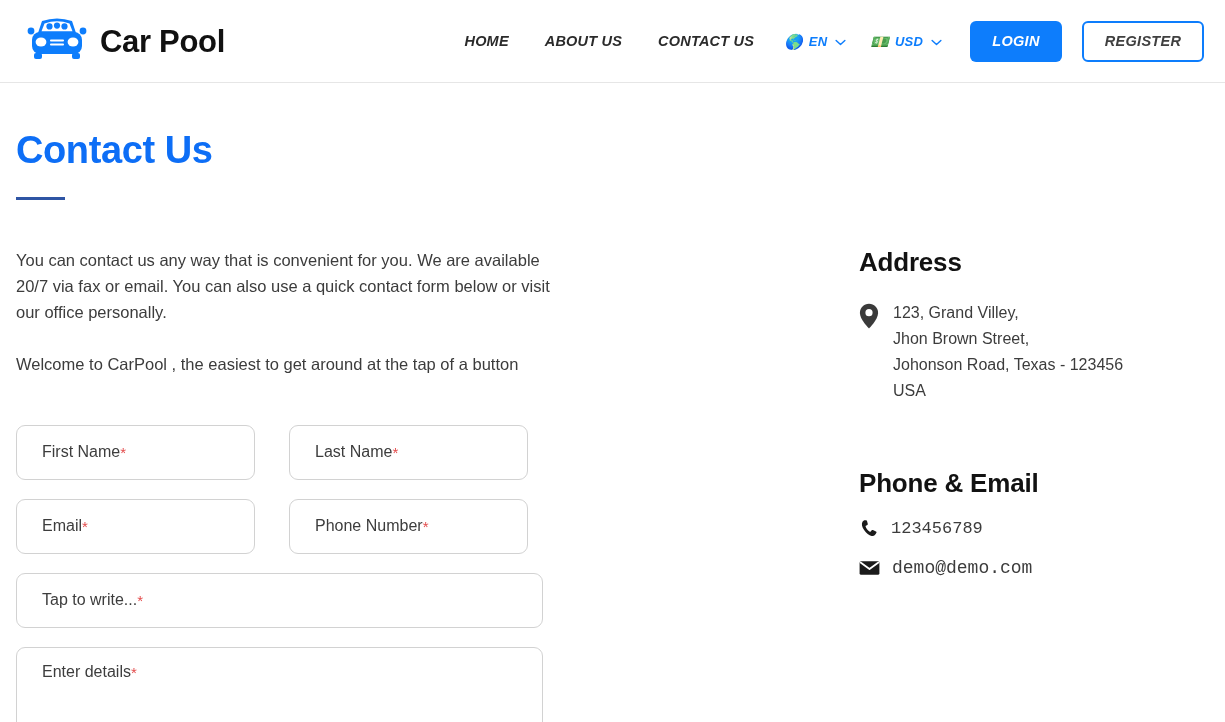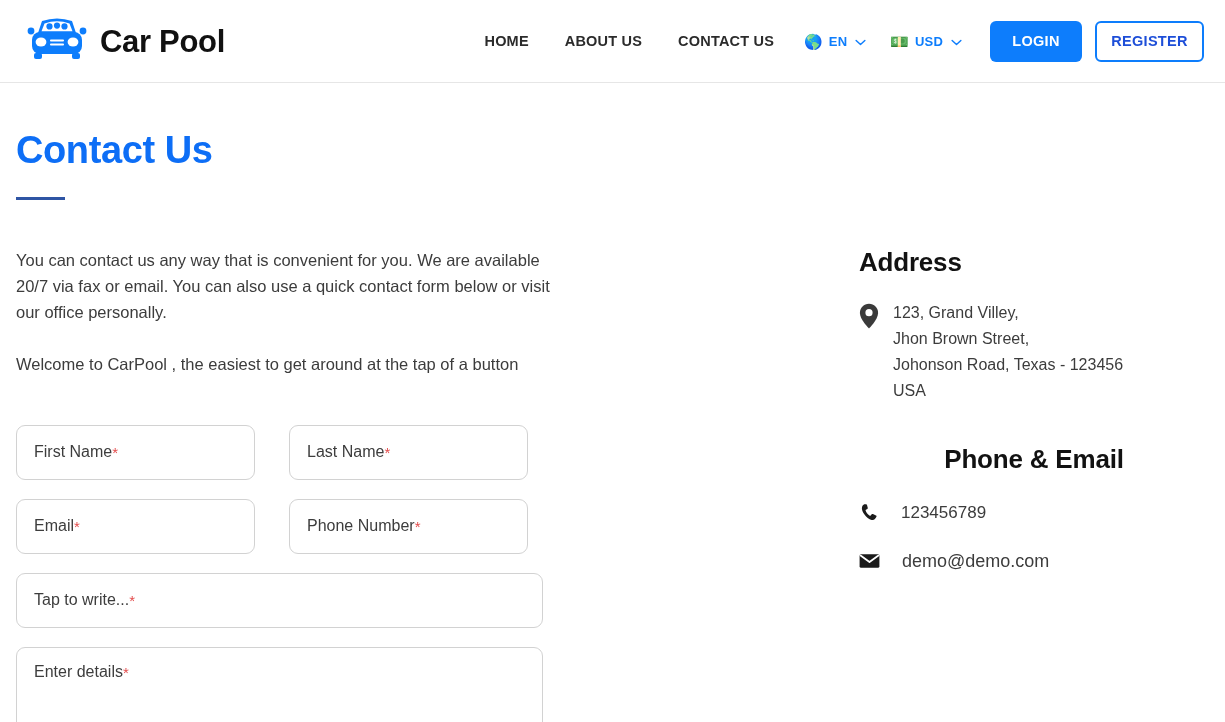--- a/index.html
+++ b/index.html
@@ -34,20 +34,21 @@
     font-weight: bold;
     color: #111111;
     letter-spacing: -0.3px;
     line-height: 1;
   }
 
   .nav {
     margin-left: auto;
     display: flex;
     align-items: center;
+    font-style: italic;
   }
   .nav-link {
     font-size: 14.5px;
     font-weight: bold;
     color: #2b2b2b;
     letter-spacing: 0.2px;
     text-transform: uppercase;
     padding: 0 18px;
     cursor: pointer;
     white-space: nowrap;
@@ -87,25 +88,25 @@
   .btn-login {
     background: #0d7dfc;
     color: #ffffff;
     height: 41px;
     width: 92px;
     border: none;
     margin-left: 16px;
   }
   .btn-register {
     background: #ffffff;
-    color: #1d4ed8;
+    color: #404040;
     height: 41px;
-    width: 109px;
+    width: 122px;
     border: 2px solid #0d7dfc;
-    margin-left: 13px;
+    margin-left: 20px;
   }
 
   
   .page { padding: 0 16px; position: relative; }
 
   .page-title {
     font-size: 38px;
     font-weight: bold;
     color: #0d6ef6;
     letter-spacing: -0.4px;
@@ -141,21 +142,21 @@
 
   
   .form { margin-top: 48px; }
   .form-row { display: flex; gap: 34px; margin-bottom: 19px; }
   .field {
     border: 1px solid #d2d2d2;
     border-radius: 9px;
     height: 55px;
     display: flex;
     align-items: center;
-    padding: 0 17px;
+    padding: 0 25px;
     background: #fff;
     cursor: text;
   }
   .field.half { width: 239px; flex: 0 0 239px; }
   .field.full { width: 527px; }
   .field.area {
     height: 140px;
     align-items: flex-start;
     padding-top: 16px;
   }
@@ -177,27 +178,28 @@
     display: flex;
     margin-top: 22px;
     gap: 14px;
   }
   .addr-icon { flex: 0 0 20px; padding-top: 3px; }
   .addr-lines {
     font-size: 16px;
     line-height: 26px;
     color: #3c3c3c;
   }
-  .phone-head { margin-top: 40px; text-align: center; }
+  .phone-head { margin-top: 64px; }
   .contact-row {
     display: flex;
     align-items: center;
-    gap: 22px;
-    margin-top: 28px;
-    cursor: pointer;
+    gap: 12px;
+    margin-top: 20px;
+    cursor: pointer;
+    font-family: Liberation Mono, monospace;
   }
   .contact-icon {
     flex: 0 0 20px;
     display: flex;
     align-items: center;
     justify-content: center;
   }
   .contact-val {
     font-size: 17px;
     color: #3c3c3c;

